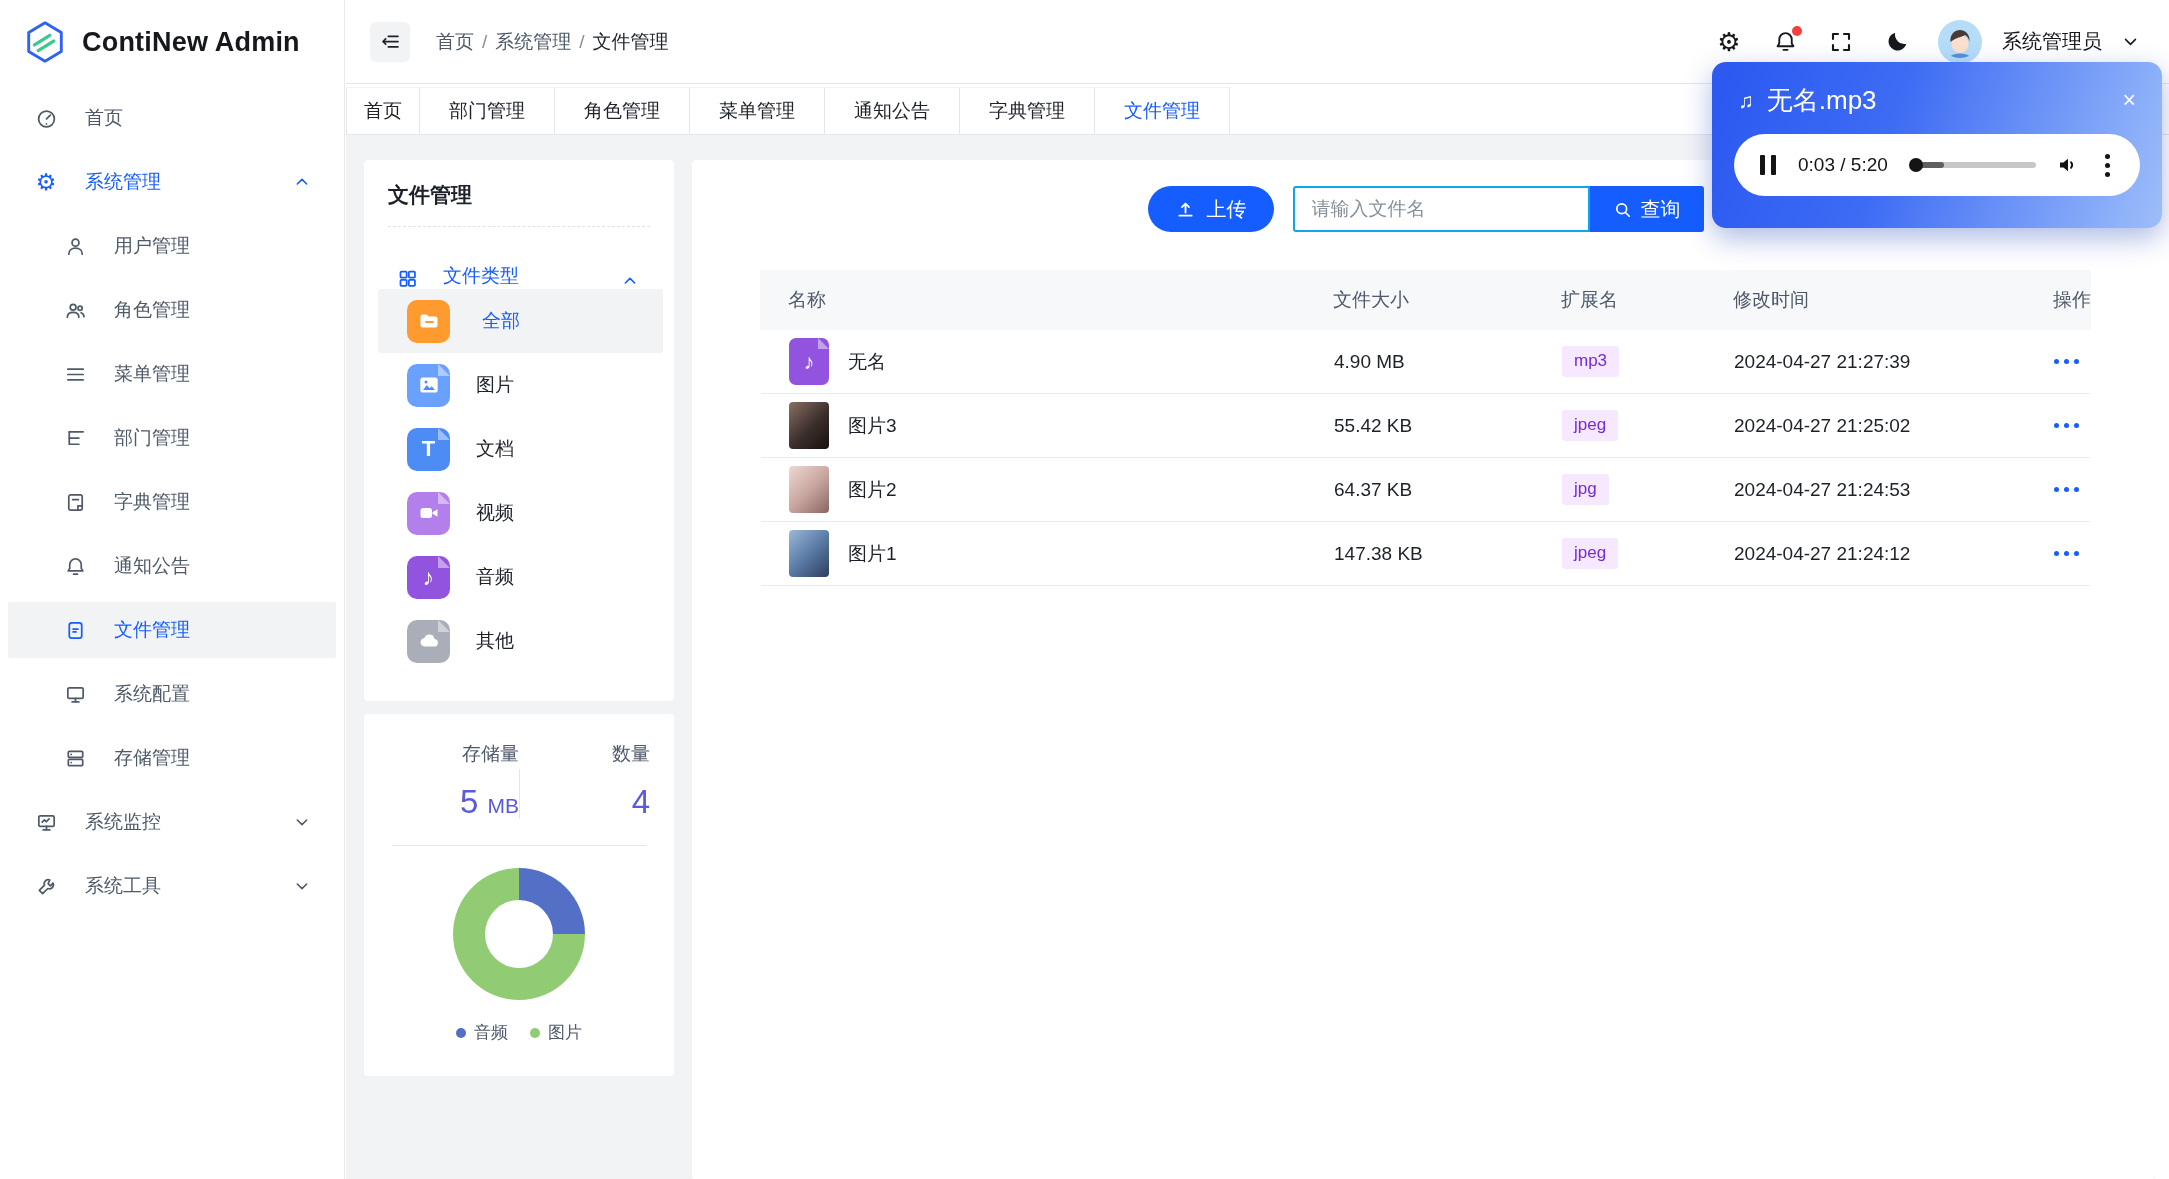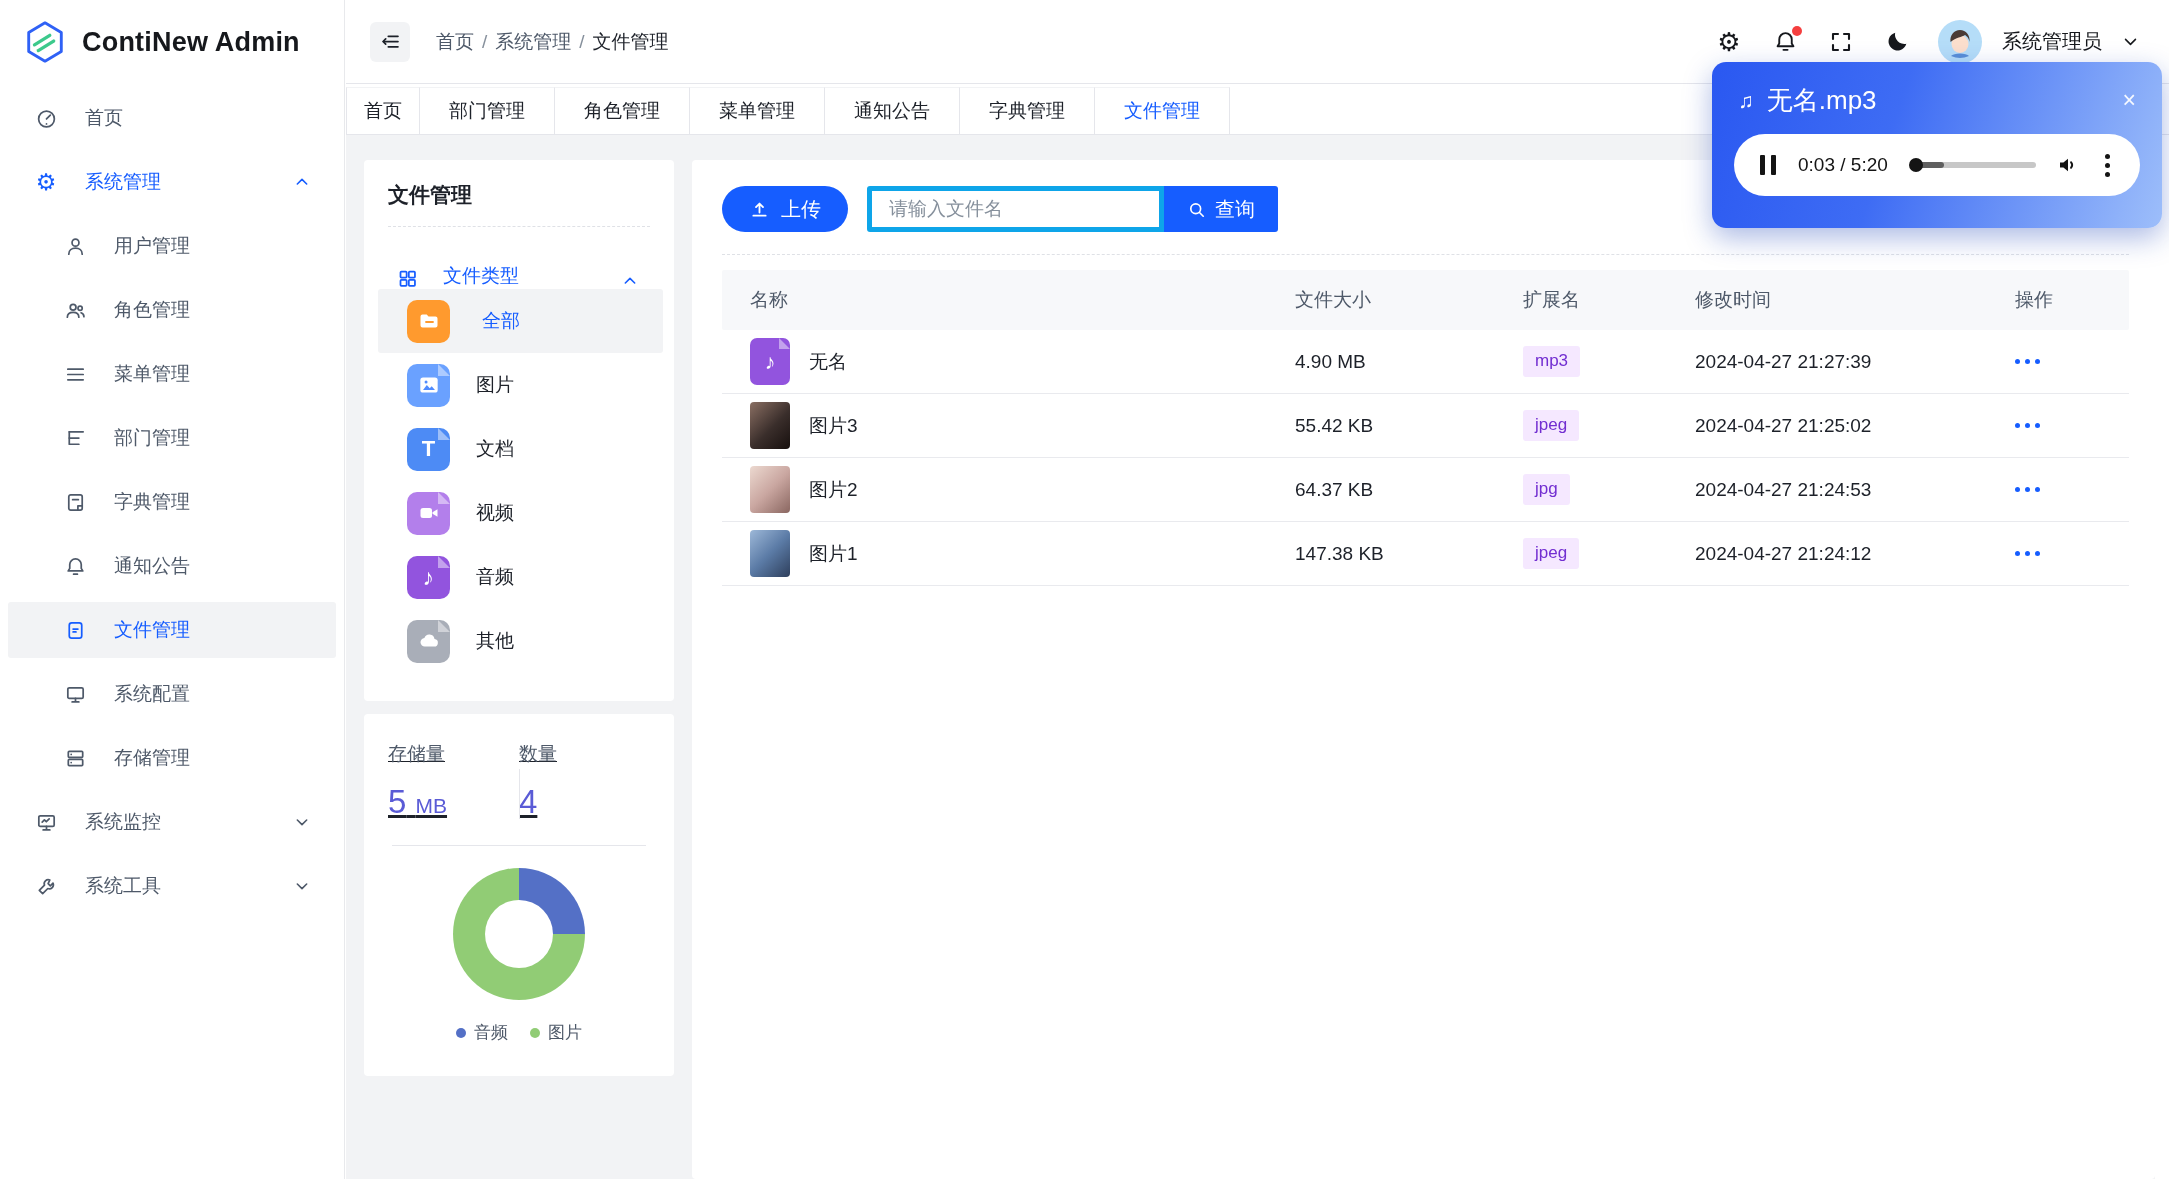--- a/index.html
+++ b/index.html
@@ -66,40 +66,40 @@
     border-bottom:12px solid rgba(255,255,255,.45); border-right:12px solid transparent; }
   .ficon.all { background:#ff9a2e; }
   .ficon.img { background:#6aa1ff; }
   .ficon.doc { background:#4d8bf5; font-size:22px; font-weight:700; color:#fff; }
   .ficon.vid { background:#b37feb; }
   .ficon.aud { background:#9254de; font-size:23px; color:#fff; }
   .ficon.oth { background:#a9aeb8; }
 
   .stats-card { height:362px; padding:27px 24px 0; }
   .stats-row { display:flex; position:relative; }
-  .stat { flex:1; text-align:left;text-decoration:underline; }
+  .stat { flex:1; text-align:right; }
   .stat-label { font-size:19px; color:#4e5969; }
   .stat-num { margin-top:16px; font-size:33px; color:#5a5bd6; font-weight:500; }
   .stat-num .unit { font-size:21px; }
   .v-div { position:absolute; left:50%; top:28px; width:1px; height:50px; background:#e5e6eb; }
   .h-div { border-top:1px solid #e5e6eb; margin:24px 4px 0; }
   .donut-wrap { display:flex; justify-content:center; margin-top:22px; }
   .donut { width:132px; height:132px; border-radius:50%; position:relative; }
   .donut::after { content:""; position:absolute; inset:32px; background:#fff; border-radius:50%; }
   .legend { display:flex; justify-content:center; gap:22px; margin-top:21px; }
   .legend-item { display:flex; align-items:center; gap:8px; font-size:17px; color:#4e5969; cursor:pointer; }
   .legend-dot { width:10px; height:10px; border-radius:50%; }
 
   
-  .main-card { flex:1; padding:26px 26px 0 30px; display:flex; flex-direction:column; }
+  .main-card { flex:1; padding:26px 26px 0 30px; display:flex; flex-direction:column;align-items:center; }
   .toolbar { display:flex; align-items:center; }
   .upload-btn { height:46px; border-radius:23px; background:#165dff; color:#fff; border:none;
     display:flex; align-items:center; gap:11px; padding:0 27px; font-size:20px; cursor:pointer; }
   .search-group { display:flex; margin-left:19px; }
-  .search-input { width:297px; height:46px; border:5px solid #0ea5e9; border-radius:3px 0 0 3px;
+  .search-input { width:297px; height:46px; border:2px solid #0ea5e9; border-radius:3px 0 0 3px;
     padding:0 17px; font-size:19px; color:#000000; outline:none; }
   .search-input::placeholder { color:#86909c; }
   .search-btn { height:46px; padding:0 23px; background:#165dff; color:#fff; border:none;
     border-radius:0 3px 3px 0; display:flex; align-items:center; gap:9px; font-size:20px; cursor:pointer; }
   .table-div { border-top:1px dashed #dfe1e6; margin:22px 0 15px; }
   .t-head, .t-row { display:grid; grid-template-columns:545px 228px 172px 320px 1fr;
     align-items:center; padding:0 0 0 28px; }
   .t-head { height:60px; background:#f7f8fa; font-size:19px; color:#4e5969; font-weight:500; border-radius:2px; }
   .t-row { height:64px; border-bottom:1px solid #e9eaee; font-size:19px; color:#1d2129; }
   .name-cell { display:flex; align-items:center; gap:19px; }

